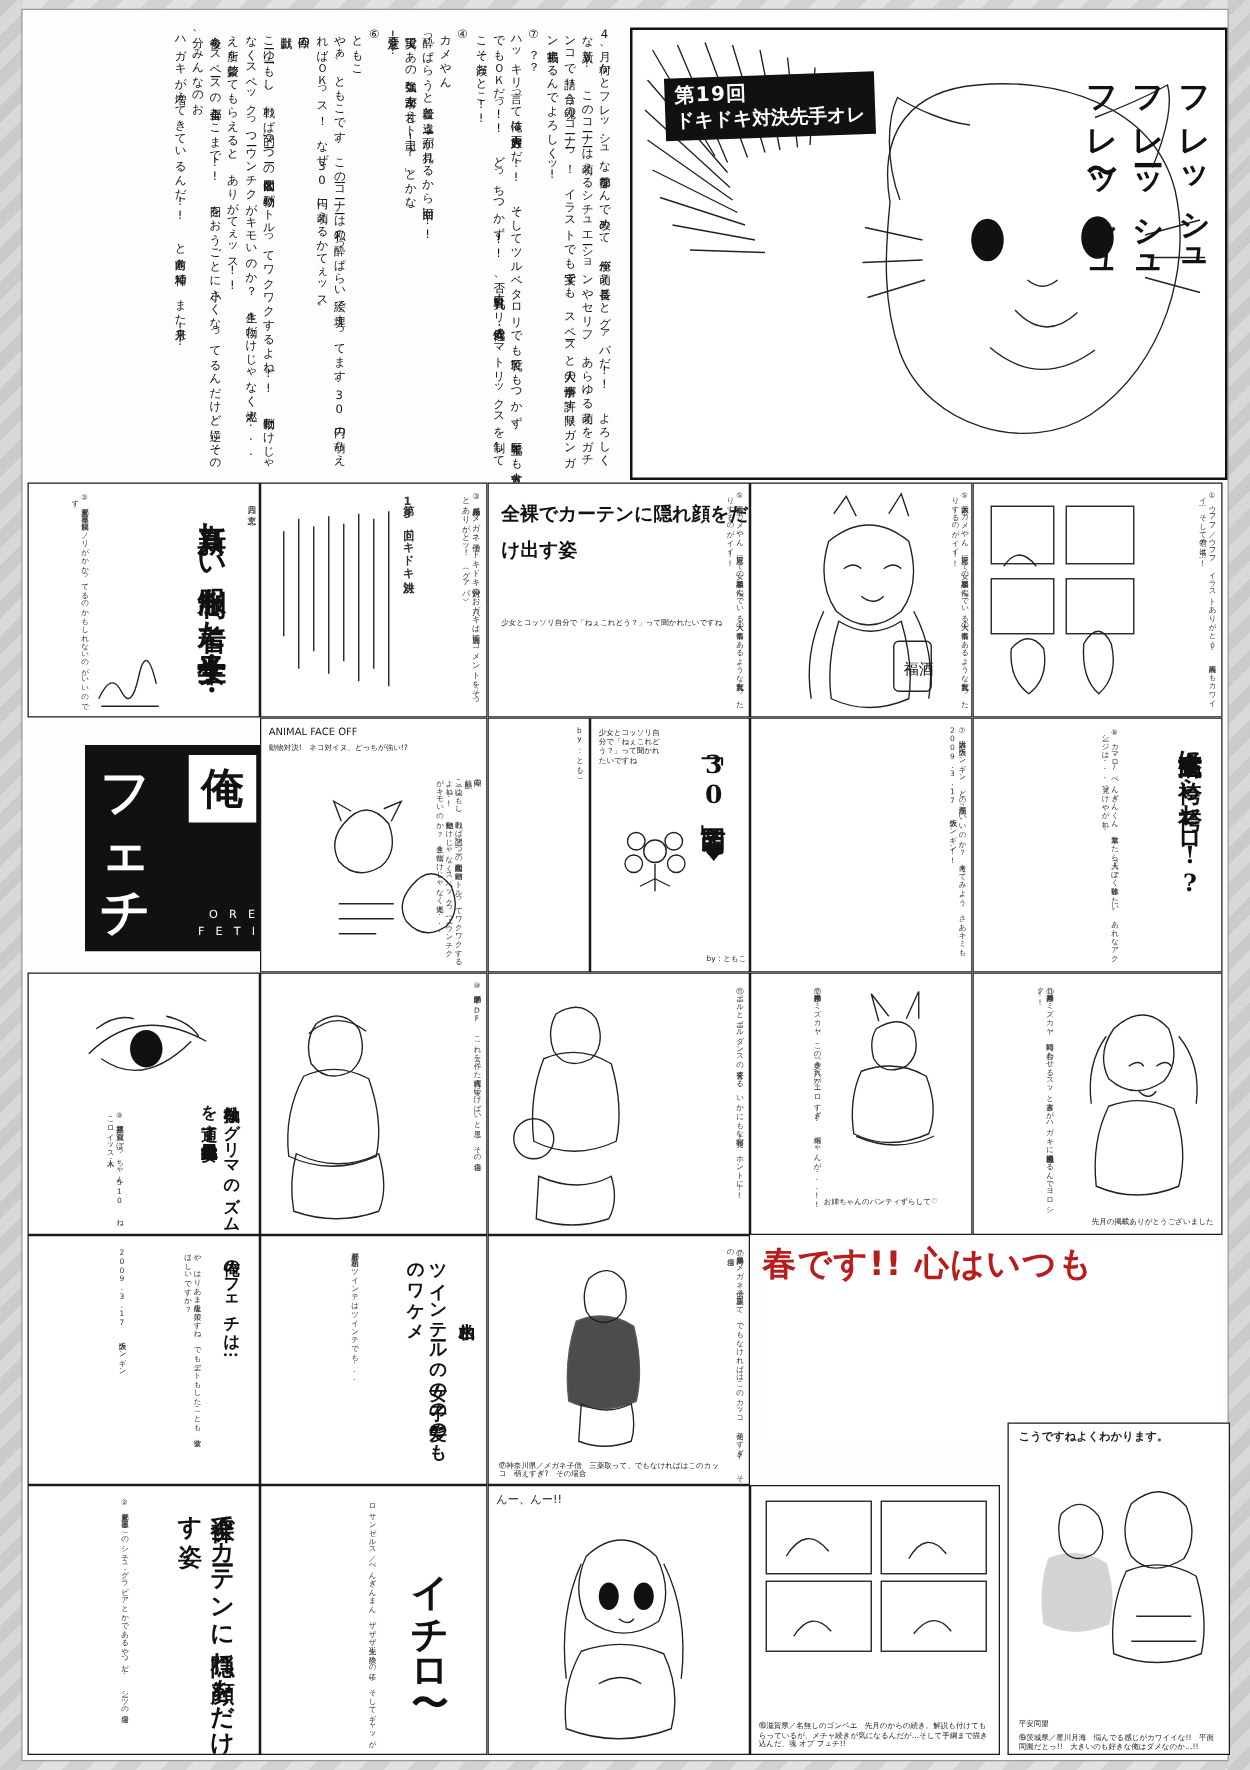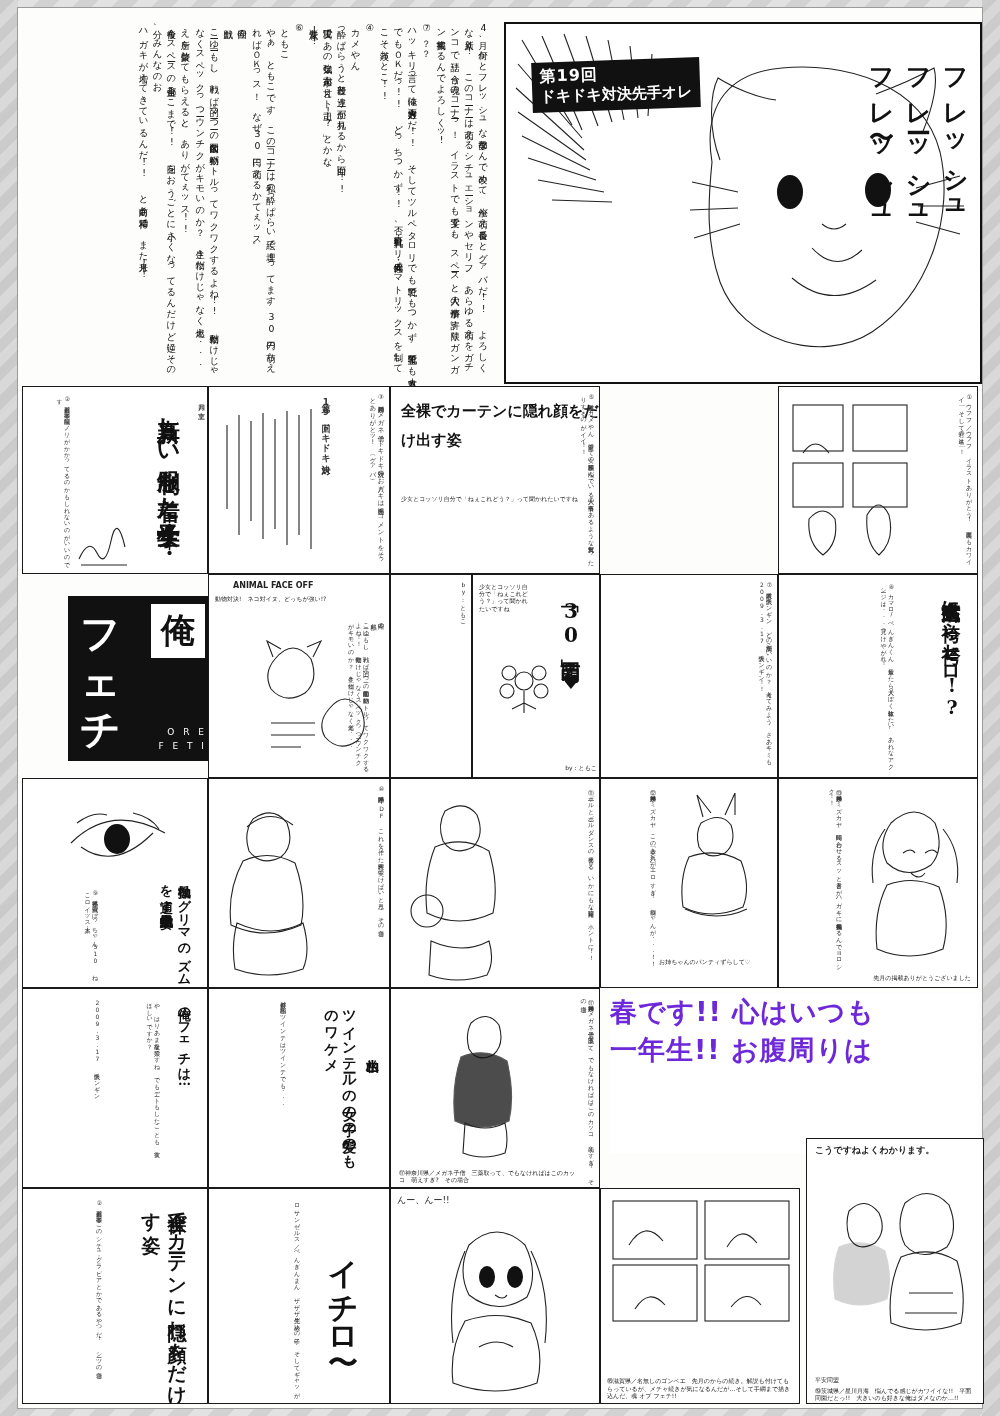--- a/index.html
+++ b/index.html
@@ -107,21 +107,21 @@
     position:absolute;right:6px;bottom:8px;color:#fff;font-size:9px;
     letter-spacing:3px;text-align:right;line-height:1.5;
   }
 
   
   #spring-headline{
     position:absolute;left:592px;top:985px;width:368px;height:160px;
     background:#fff;border:none;
   }
   #spring-headline div{
-    font-weight:bold;font-size:27px;line-height:1.42;color:#6d28d9;
+    font-weight:bold;font-size:27px;line-height:1.42;color:#b91c1c;
     letter-spacing:1px;white-space:nowrap;
   }
 
   .kanji-big{
     writing-mode:vertical-rl;text-orientation:upright;
     font-family:"DejaVu Serif", serif;font-weight:bold;color:#111;
   }
 </style>
 </head>
 <body>
@@ -210,20 +210,35 @@
         </g>
       </svg>
     </div>
 
     <div class="box" style="left:372px;top:378px;width:210px;height:188px;">
       <div style="position:absolute;left:10px;top:10px;font-size:15px;font-weight:bold;line-height:1.9;color:#111;">全裸でカーテンに隠れ顔をだけ出す姿</div>
       <div class="hcap" style="position:absolute;left:10px;top:108px;width:190px;">少女とコッソリ自分で「ねぇこれどう？」って聞かれたいですね</div>
       <div class="blocktext" style="right:4px;top:6px;height:176px;width:30px;">⑤大阪府／カメやん　家庭にて女の相談事に悩んでいる大人の事情もあるような大貧乳だったりするのがイイ!!</div>
     </div>
 
+    <div class="box" style="left:582px;top:378px;width:178px;height:188px;">
+      <svg style="position:absolute;left:18px;top:6px;width:150px;height:176px;" viewBox="0 0 150 176">
+        <g class="doodle">
+          <path d="M48 18 l10 -14 8 16 M92 18 l10 -16 6 18"></path>
+          <path d="M44 40 q32 -26 64 0 q10 34 -6 56 q-26 22 -52 0 q-16 -24 -6 -56Z"></path>
+          <path d="M56 62 q8 -6 14 0 M88 62 q8 -6 14 0"></path>
+          <path d="M70 84 q10 8 18 0"></path>
+          <path d="M40 96 q-16 34 -10 70 M112 96 q18 34 12 70"></path>
+          <path d="M52 104 q26 16 50 0 q10 34 6 62 q-32 14 -62 0 q-4 -30 6 -62Z"></path>
+          <rect x="96" y="120" width="30" height="40" rx="4"></rect>
+          <text x="104" y="146" font-size="12" fill="#111" stroke="none">福酒</text>
+        </g>
+      </svg>
+      <div class="blocktext" style="right:2px;top:6px;height:176px;width:24px;">⑤大阪府／カメやん　家庭にて女の相談事に悩んでいる大人の事情もあるような大貧乳だったりするのがイイ!!</div>
+    </div>
 
     <div class="box" style="left:760px;top:378px;width:200px;height:188px;">
       <div class="blocktext" style="right:4px;top:6px;height:176px;width:56px;">①ウフフ／ウフフ　イラストありがとう!　裏面にもカワイイ…そして君の名は…!</div>
       <svg style="position:absolute;left:8px;top:10px;width:128px;height:168px;" viewBox="0 0 128 168">
         <g class="doodle" stroke-width="0.9">
           <rect x="6" y="8" width="50" height="46"></rect>
           <rect x="66" y="8" width="54" height="46"></rect>
           <path d="M16 56 q12 -18 26 0"></path>
           <rect x="6" y="66" width="50" height="44"></rect>
           <rect x="66" y="66" width="54" height="44"></rect>
@@ -238,21 +253,21 @@
       <div class="kanji k2">ェ</div>
       <div class="kanji k3">チ</div>
       <div class="box-right">俺</div>
       <div class="rom">
         <div>O R E</div>
         <div>F E T I</div>
       </div>
     </div>
 
     <div class="box" style="left:190px;top:566px;width:182px;height:204px;">
-      <div class="hcap" style="position:absolute;left:24px;top:6px;width:170px;font-size:8px;font-weight:bold;">ANIMAL FACE OFF</div>
+      <div class="hcap" style="position:absolute;left:6px;top:6px;width:170px;font-size:8px;font-weight:normal;">ANIMAL FACE OFF</div>
       <div class="hcap" style="position:absolute;left:6px;top:20px;width:170px;">動物対決!　ネコ対イヌ、どっちが強い!?</div>
       <svg style="position:absolute;left:46px;top:44px;width:130px;height:150px;" viewBox="0 0 130 150">
         <g class="doodle" stroke-width="0.9">
           <path d="M20 40 q18 -22 36 0 q8 22 -6 34 q-20 12 -34 -4 q-8 -16 4 -30Z"></path>
           <path d="M18 38 l-6 -16 14 8 M58 38 l8 -16 -14 6"></path>
           <path d="M74 90 q16 -20 32 0 q8 20 -4 32 q-18 12 -32 -4 q-8 -14 4 -28Z"></path>
           <path d="M16 104 h44 M16 116 h44 M16 128 h30"></path>
         </g>
       </svg>
       <div class="blocktext" style="right:4px;top:44px;height:150px;width:30px;">今回の
@@ -372,21 +387,20 @@
           <path d="M34 22 q16 -14 28 2 q6 20 -6 30 q-16 8 -24 -6 q-4 -14 2 -26Z"></path>
           <path d="M24 56 q24 -10 46 4 q8 34 2 60 q-28 12 -54 0 q-4 -34 6 -64Z" fill="#111" opacity="0.75"></path>
           <path d="M28 122 q20 10 40 0 q4 18 0 30 q-22 8 -42 0 Z"></path>
         </g>
       </svg>
       <div class="hcap" style="position:absolute;left:8px;bottom:4px;width:180px;">⑰神奈川県／メガネ子僧　三薬取って、でもなければはこのカッコ　萌えすぎ?　その場合</div>
     </div>
 
     <div id="spring-headline">
       <div>春です!! 心はいつも</div>
-      <div>一年生!! お腹周りは</div>
     </div>
 
     <div class="box" style="left:4px;top:1180px;width:186px;height:216px;">
       <div class="kanji-big" style="position:absolute;right:16px;top:10px;font-size:19px;height:196px;">全裸でカーテンに隠れ顔をだけ出す姿</div>
       <div class="blocktext" style="left:6px;top:10px;height:200px;width:74px;">②東京都／三峯徹　このシチュ・グラビアとかであるやつだ!　シーツの場合</div>
     </div>
 
     <div class="box" style="left:190px;top:1180px;width:182px;height:216px;">
       <div class="kanji-big" style="position:absolute;right:26px;top:50px;font-size:30px;height:150px;">イチロ〜</div>
       <div class="blocktext" style="left:6px;top:10px;height:200px;width:86px;">ロサンゼルス／ぺんぎんまん　ザザザ先生…決めの子に、そしてギャッが</div>

